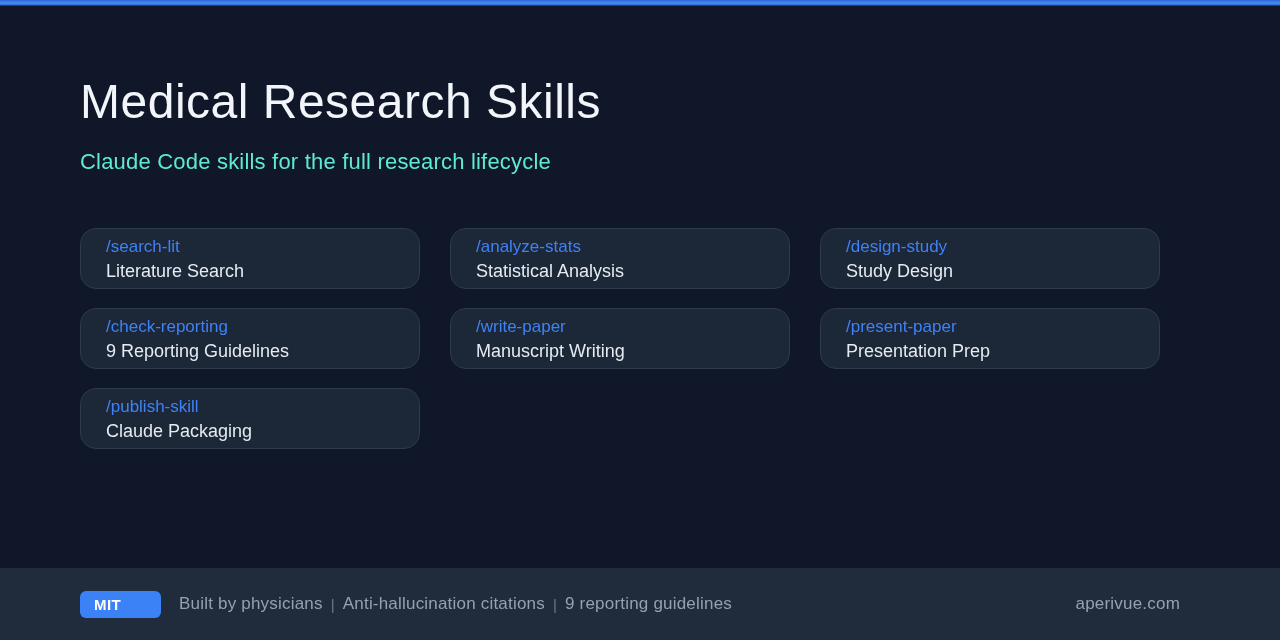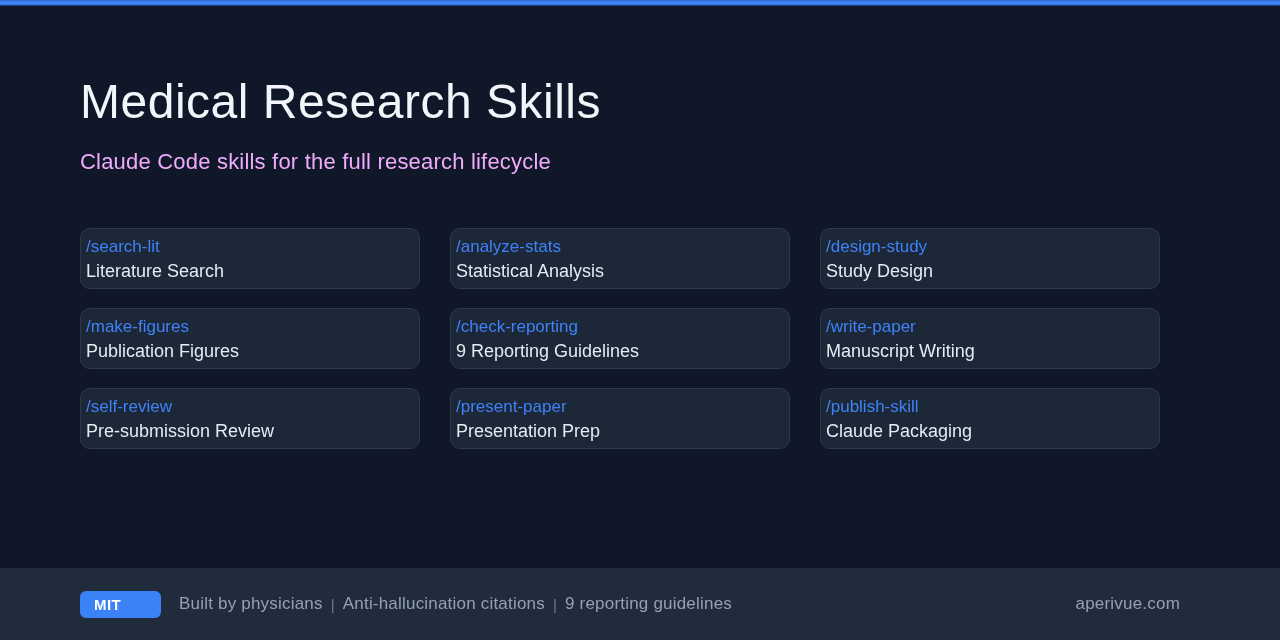--- a/index.html
+++ b/index.html
@@ -25,36 +25,36 @@
     font-size: 48px;
     font-weight: 400;
     color: #f2f5f9;
     letter-spacing: 0.5px;
     line-height: 1.1;
   }
   .page-subtitle {
     margin: 20px 0 0 0;
     font-size: 22px;
     font-weight: 400;
-    color: #f0abfc;
+    color: #5eead4;
     letter-spacing: 0.2px;
   }
   .skills-grid {
     margin-top: 53px;
     display: grid;
     grid-template-columns: repeat(3, 340px);
     column-gap: 30px;
     row-gap: 19px;
   }
   .skill-card {
     height: 61px;
     background: #1c2737;
     border: 1px solid #2d3a4e;
-    border-radius: 10px;
-    padding: 6px 5px;
+    border-radius: 16px;
+    padding: 6px 25px;
     display: flex;
     flex-direction: column;
     justify-content: flex-start;
   }
   .skill-command {
     color: #3e82f6;
     font-size: 17px;
     line-height: 24px;
     white-space: nowrap;
   }
@@ -125,34 +125,26 @@
     </div>
     <div class="skill-card">
       <div class="skill-command">/analyze-stats</div>
       <div class="skill-label">Statistical Analysis</div>
     </div>
     <div class="skill-card">
       <div class="skill-command">/design-study</div>
       <div class="skill-label">Study Design</div>
     </div>
     <div class="skill-card">
-      <div class="skill-command">/make-figures</div>
-      <div class="skill-label">Publication Figures</div>
-    </div>
-    <div class="skill-card">
       <div class="skill-command">/check-reporting</div>
       <div class="skill-label">9 Reporting Guidelines</div>
     </div>
     <div class="skill-card">
       <div class="skill-command">/write-paper</div>
       <div class="skill-label">Manuscript Writing</div>
-    </div>
-    <div class="skill-card">
-      <div class="skill-command">/self-review</div>
-      <div class="skill-label">Pre-submission Review</div>
     </div>
     <div class="skill-card">
       <div class="skill-command">/present-paper</div>
       <div class="skill-label">Presentation Prep</div>
     </div>
     <div class="skill-card">
       <div class="skill-command">/publish-skill</div>
       <div class="skill-label">Claude Packaging</div>
     </div>
   </div>

